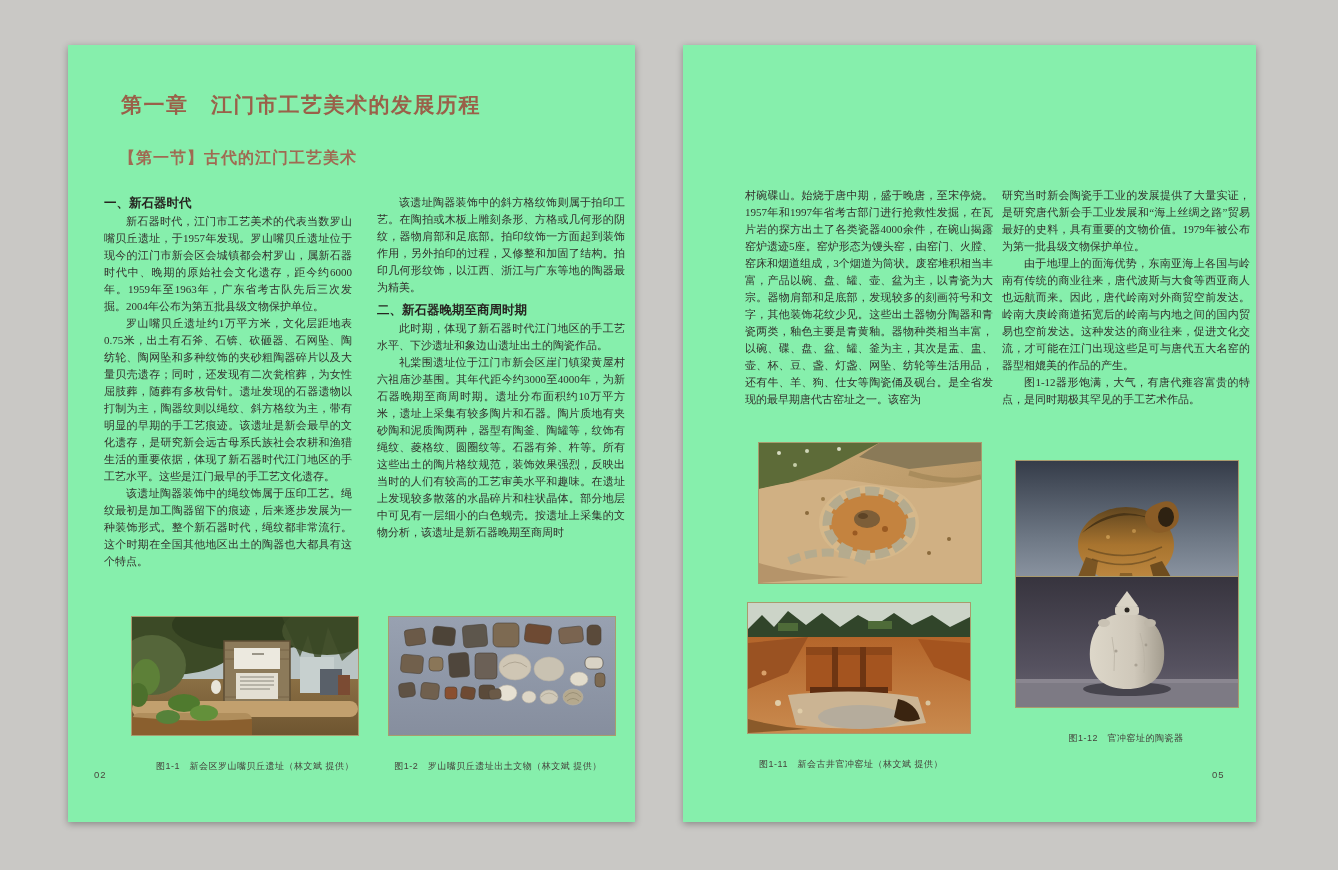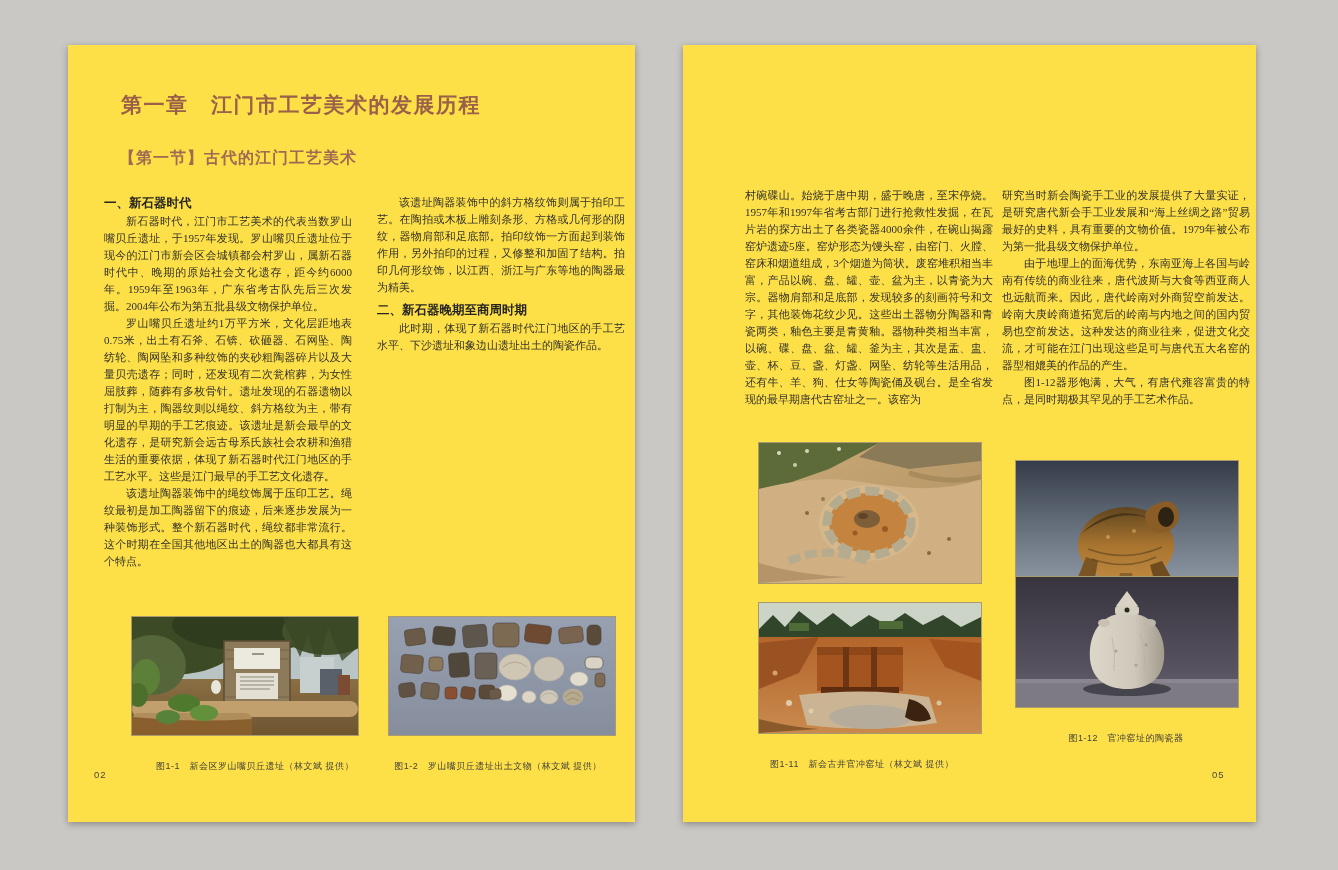--- a/index.html
+++ b/index.html
@@ -3,21 +3,21 @@
 <meta charset="utf-8">
 <style>
   html,body{margin:0;padding:0;}
   body{
     width:1338px;height:870px;position:relative;
     background:#c9c8c5;
     font-family:"Liberation Serif","DejaVu Serif",serif;
     overflow:hidden;
   }
   .page{
-    position:absolute;top:45px;height:777px;background:#fde047;
+    position:absolute;top:45px;height:777px;background:#86efac;
     box-shadow:0 2px 7px rgba(0,0,0,.32);
   }
   #left-page{left:68px;width:567px;}
   #right-page{left:683px;width:573px;}
 
   .chapter-title{
     position:absolute;left:53px;top:46px;
     font-size:21px;font-weight:bold;color:#9a6049;letter-spacing:1.5px;
   }
   .section-heading{
@@ -64,20 +64,21 @@
     <p class="subhead">一、新石器时代</p>
     <p class="ind">新石器时代，江门市工艺美术的代表当数罗山嘴贝丘遗址，于1957年发现。罗山嘴贝丘遗址位于现今的江门市新会区会城镇都会村罗山，属新石器时代中、晚期的原始社会文化遗存，距今约6000年。1959年至1963年，广东省考古队先后三次发掘。2004年公布为第五批县级文物保护单位。</p>
     <p class="ind">罗山嘴贝丘遗址约1万平方米，文化层距地表0.75米，出土有石斧、石锛、砍砸器、石网坠、陶纺轮、陶网坠和多种纹饰的夹砂粗陶器碎片以及大量贝壳遗存；同时，还发现有二次瓮棺葬，为女性屈肢葬，随葬有多枚骨针。遗址发现的石器遗物以打制为主，陶器纹则以绳纹、斜方格纹为主，带有明显的早期的手工艺痕迹。该遗址是新会最早的文化遗存，是研究新会远古母系氏族社会农耕和渔猎生活的重要依据，体现了新石器时代江门地区的手工艺水平。这些是江门最早的手工艺文化遗存。</p>
     <p class="ind">该遗址陶器装饰中的绳纹饰属于压印工艺。绳纹最初是加工陶器留下的痕迹，后来逐步发展为一种装饰形式。整个新石器时代，绳纹都非常流行。这个时期在全国其他地区出土的陶器也大都具有这个特点。</p>
   </div>
 
   <div class="col" style="left:309px;top:149px;">
     <p class="ind">该遗址陶器装饰中的斜方格纹饰则属于拍印工艺。在陶拍或木板上雕刻条形、方格或几何形的阴纹，器物肩部和足底部。拍印纹饰一方面起到装饰作用，另外拍印的过程，又修整和加固了结构。拍印几何形纹饰，以江西、浙江与广东等地的陶器最为精美。</p>
     <p class="subhead mt">二、新石器晚期至商周时期</p>
     <p class="ind">此时期，体现了新石器时代江门地区的手工艺水平、下沙遗址和象边山遗址出土的陶瓷作品。</p>
+    <p class="ind">礼棠围遗址位于江门市新会区崖门镇梁黄屋村六祖庙沙基围。其年代距今约3000至4000年，为新石器晚期至商周时期。遗址分布面积约10万平方米，遗址上采集有较多陶片和石器。陶片质地有夹砂陶和泥质陶两种，器型有陶釜、陶罐等，纹饰有绳纹、菱格纹、圆圈纹等。石器有斧、杵等。所有这些出土的陶片格纹规范，装饰效果强烈，反映出当时的人们有较高的工艺审美水平和趣味。在遗址上发现较多散落的水晶碎片和柱状晶体。部分地层中可见有一层细小的白色蚬壳。按遗址上采集的文物分析，该遗址是新石器晚期至商周时</p>
   </div>
 
   <figure style="left:63px;top:571px;width:248px;">
     <svg class="photo" width="226" height="118" viewBox="0 0 226 118">
       <defs>
         <linearGradient id="f1g" x1="0" y1="0" x2="0" y2="1">
           <stop offset="0" stop-color="#8a6f44"></stop>
             <stop offset="1" stop-color="#6e5530"></stop>
         </linearGradient>
       </defs>
@@ -236,21 +237,21 @@
       <ellipse cx="66" cy="124" rx="10" ry="4" fill="#c49a58"></ellipse>
       <ellipse cx="152" cy="126" rx="10" ry="4" fill="#b08a4c"></ellipse>
       <ellipse cx="110" cy="131" rx="9" ry="3.5" fill="#c49a58"></ellipse>
       <path d="M72,88 q38,14 74,-2 M76,98 q34,12 64,-2" stroke="#4a3517" stroke-width="1.4" fill="none" opacity=".5"></path>
       <circle cx="92" cy="76" r="2" fill="#d8a95c" opacity=".7"></circle>
         <circle cx="118" cy="70" r="2" fill="#d8a95c" opacity=".6"></circle>
     </svg>
     <figcaption>图1-10　北门窑址出土文物（林文斌 提供）</figcaption>
   </figure>
 
-  <figure style="left:75px;top:557px;width:208px;">
+  <figure style="left:64px;top:557px;width:208px;">
     <svg class="photo" width="222" height="130" viewBox="0 0 222 130">
       <defs>
         <linearGradient id="f11g" x1="0" y1="0" x2="0" y2="1">
           <stop offset="0" stop-color="#b4652a"></stop>
             <stop offset="1" stop-color="#c98a4e"></stop>
         </linearGradient>
       </defs>
       <rect width="222" height="130" fill="#ccd4c8"></rect>
       <path d="M0,26 L14,12 L26,24 L40,8 L58,22 L74,10 L92,24 L110,12 L128,22 L146,10 L164,22 L184,12 L202,24 L222,14 L222,36 L0,36 Z" fill="#31452a"></path>
       <path d="M30,20 h20 v8 h-20 Z M120,18 h24 v8 h-24 Z" fill="#4e6b38"></path>

